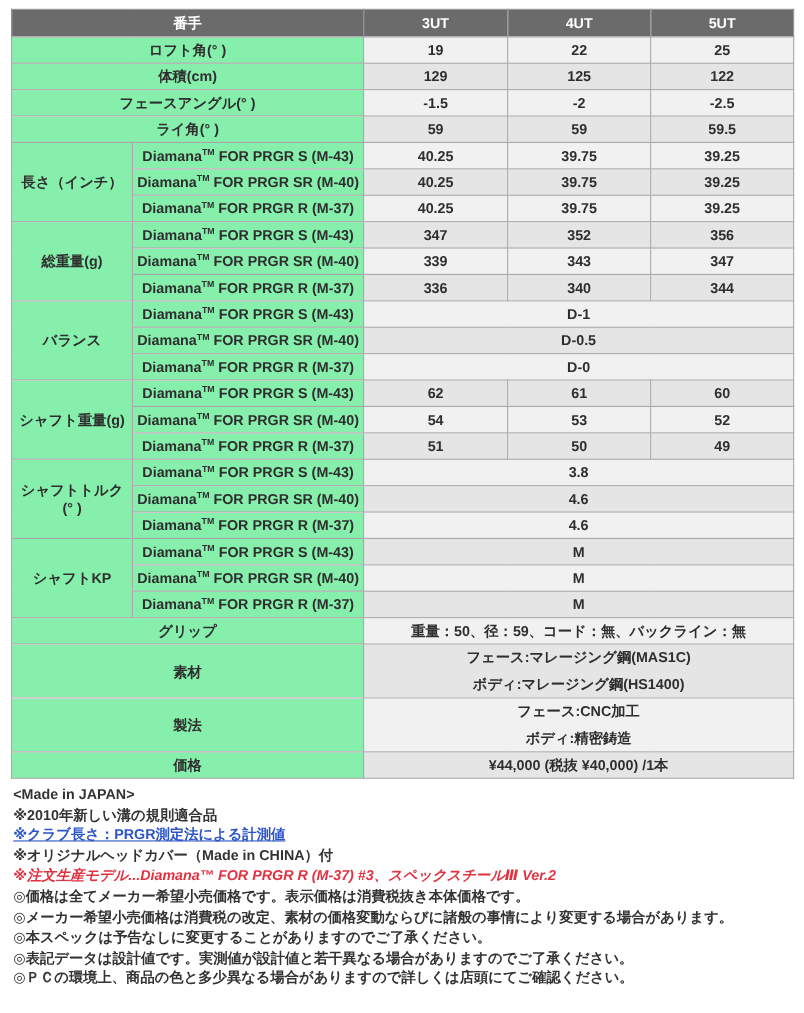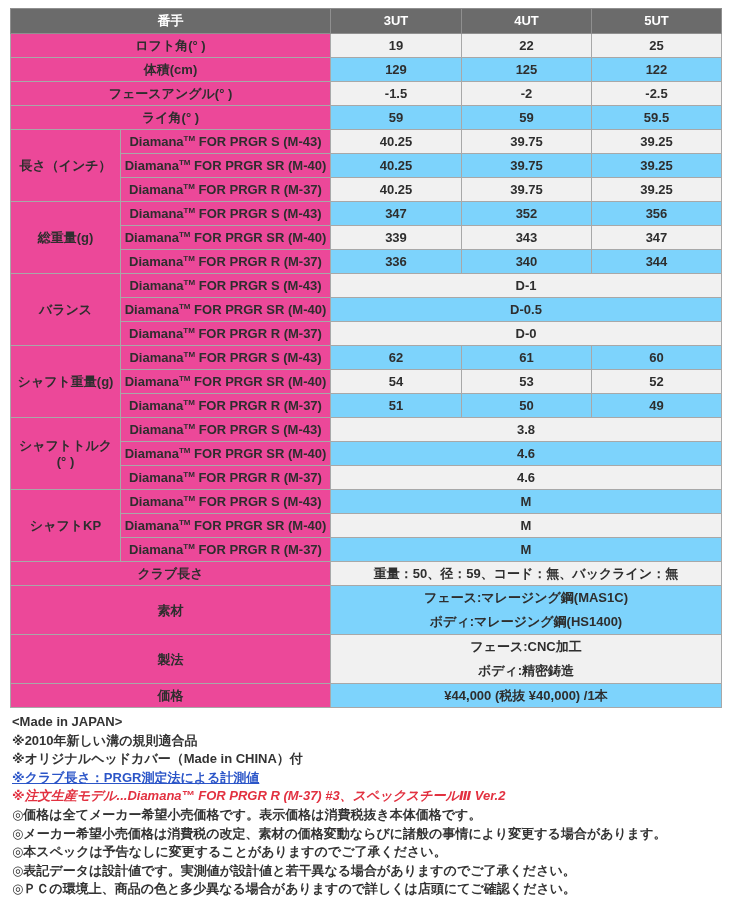--- a/index.html
+++ b/index.html
@@ -35,25 +35,25 @@
   }
   table.spec thead th {
     background: #6b6b6b;
     color: #ffffff;
     height: 24px;
     line-height: 24px;
     border-color: #8f8f8f;
     margin-left: 32px;
   }
   table.spec tbody th {
-    background: #ec4899;
+    background: #86efac;
     margin-left: 25px;
   }
   tr.shade td { background: #f1f1f1; }
-  tr.plain td { background: #7dd3fc; }
+  tr.plain td { background: #e5e5e5; }
   .group-label {
     white-space: pre-line;
     line-height: 16px !important;
   }
   .shaft-label {
     font-size: 12px;
   }
   .shaft-label sup {
     font-size: 8px;
     line-height: 0;
@@ -223,21 +223,21 @@
         </tr>
         <tr class="shade">
           <th class="shaft-label"><span>Diamana</span><sup>TM</sup><span> FOR PRGR SR (M-40)</span></th>
           <td colspan="3">M</td>
         </tr>
         <tr class="plain">
           <th class="shaft-label"><span>Diamana</span><sup>TM</sup><span> FOR PRGR R (M-37)</span></th>
           <td colspan="3">M</td>
         </tr>
         <tr class="shade">
-          <th colspan="2" class="row-label">クラブ長さ</th>
+          <th colspan="2" class="row-label">グリップ</th>
           <td colspan="3">重量：50、径：59、コード：無、バックライン：無</td>
         </tr>
         <tr class="plain">
           <th colspan="2" class="row-label">素材</th>
           <td colspan="3" class="multiline">
             <div class="line">フェース:マレージング鋼(MAS1C)</div>
             <div class="line">ボディ:マレージング鋼(HS1400)</div>
           </td>
         </tr>
         <tr class="shade">
@@ -250,22 +250,22 @@
         <tr class="plain">
           <th colspan="2" class="row-label">価格</th>
           <td colspan="3">¥44,000 (税抜 ¥40,000) /1本</td>
         </tr>
       </tbody>
   </table>
 
   <div class="footer">
     <div class="note">&lt;Made in JAPAN&gt;</div>
     <div class="note">※2010年新しい溝の規則適合品</div>
+    <div class="note note-link">※クラブ長さ：PRGR測定法による計測値</div>
     <div class="note">※オリジナルヘッドカバー（Made in CHINA）付</div>
-    <div class="note note-link">※クラブ長さ：PRGR測定法による計測値</div>
     <div class="note note-red">※注文生産モデル...Diamana™ FOR PRGR R (M-37) #3、スペックスチールⅢ Ver.2</div>
     <div class="note">◎価格は全てメーカー希望小売価格です。表示価格は消費税抜き本体価格です。</div>
     <div class="note">◎メーカー希望小売価格は消費税の改定、素材の価格変動ならびに諸般の事情により変更する場合があります。</div>
     <div class="note">◎本スペックは予告なしに変更することがありますのでご了承ください。</div>
     <div class="note">◎表記データは設計値です。実測値が設計値と若干異なる場合がありますのでご了承ください。</div>
     <div class="note">◎ＰＣの環境上、商品の色と多少異なる場合がありますので詳しくは店頭にてご確認ください。</div>
   </div>
 
 </div>
 

